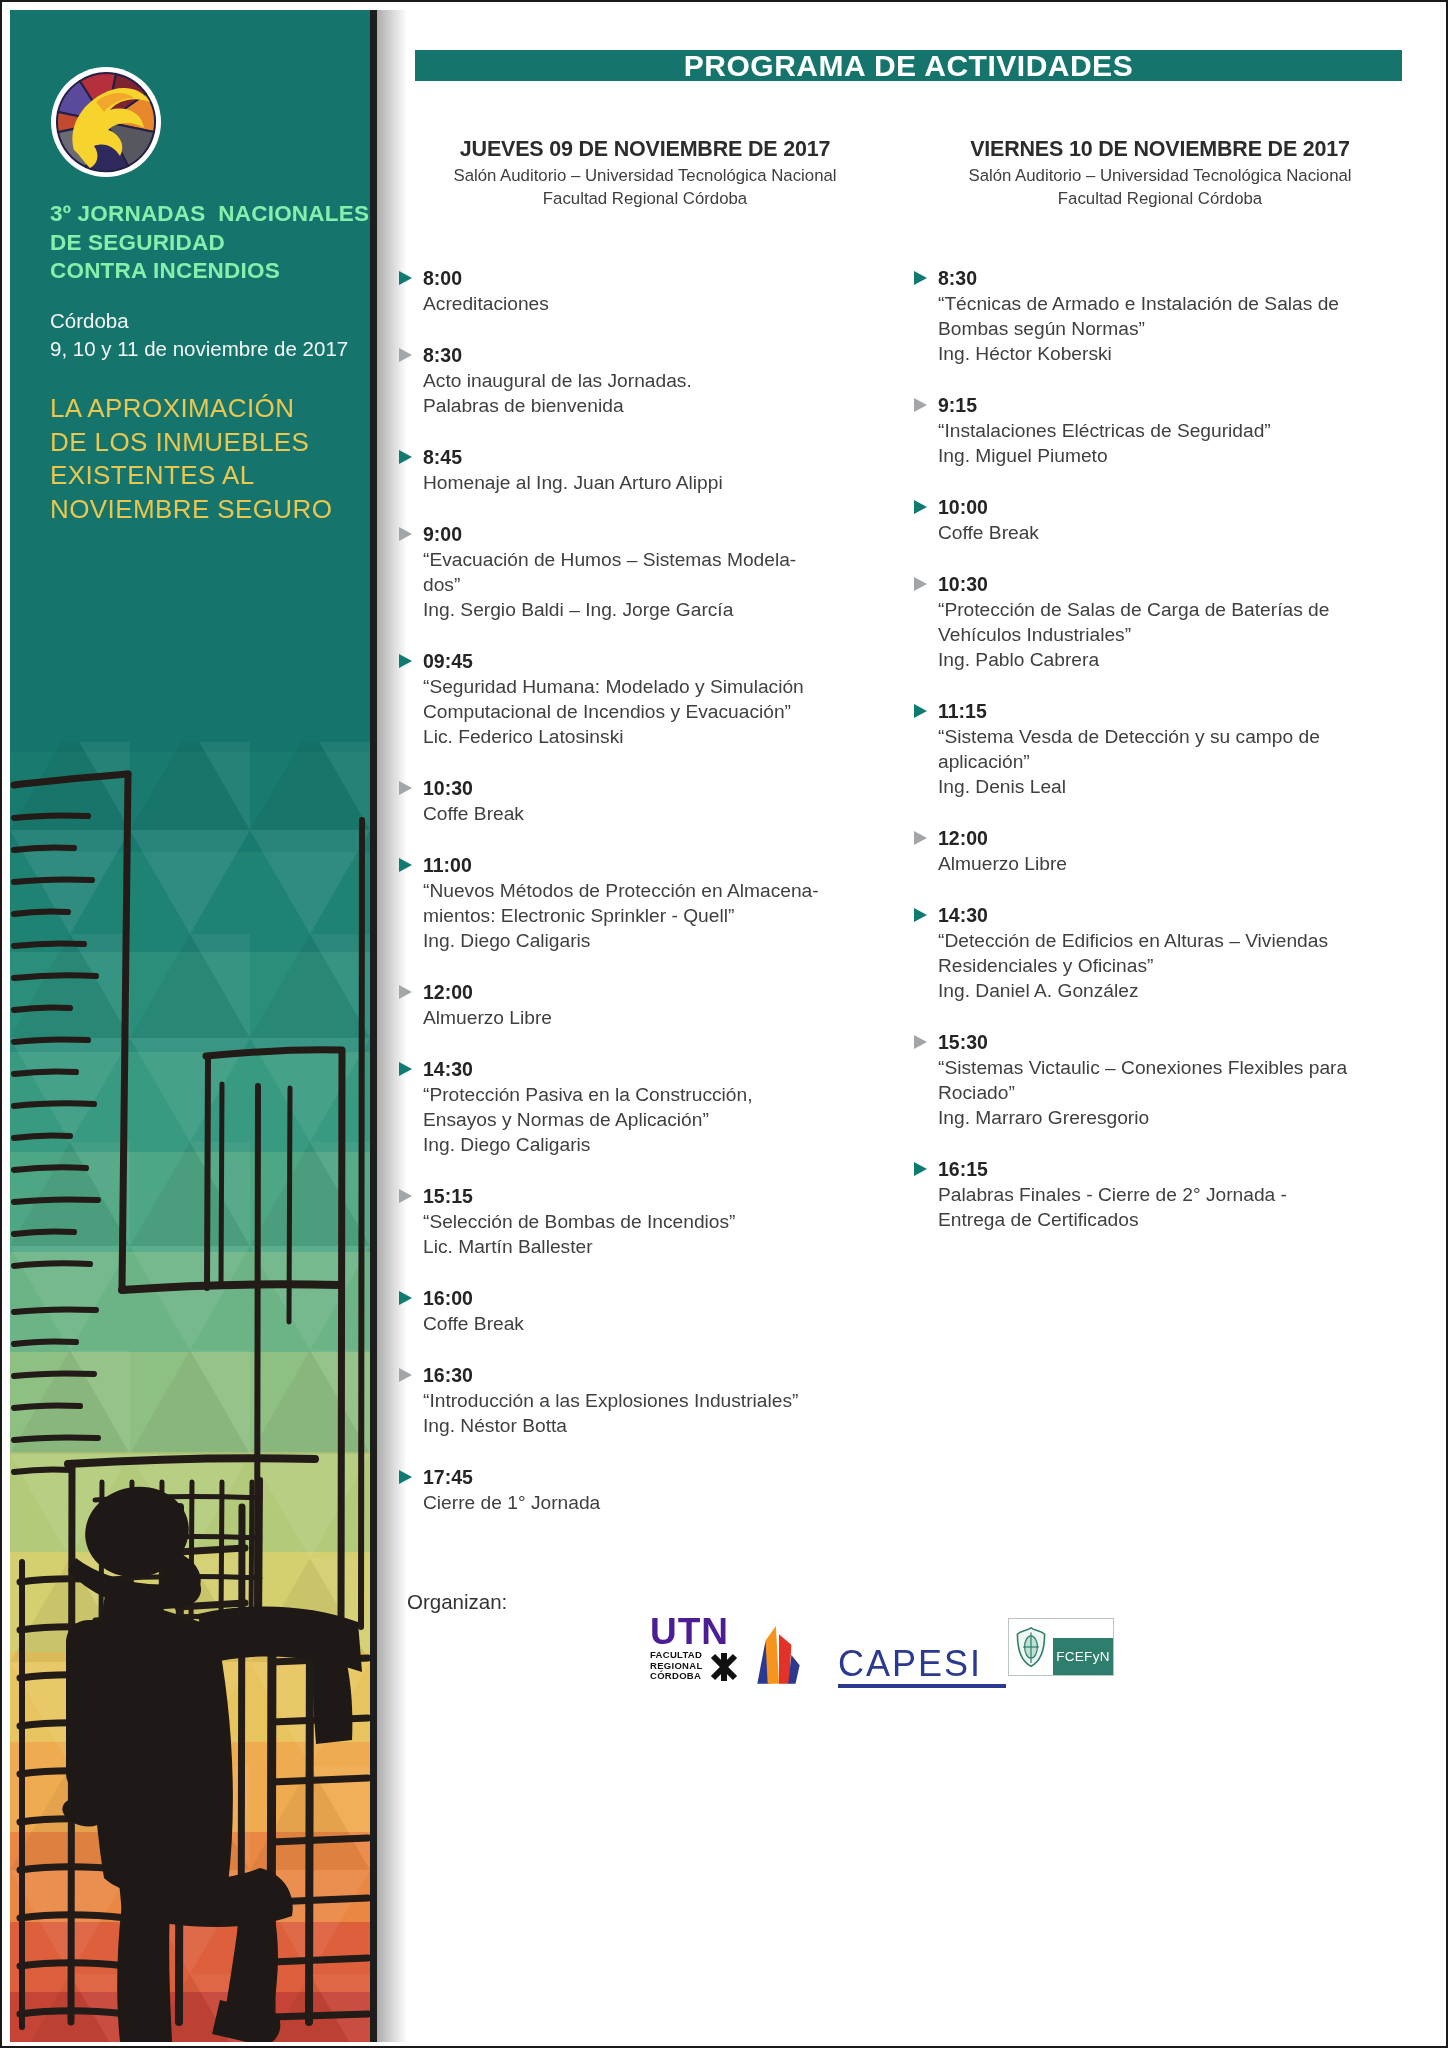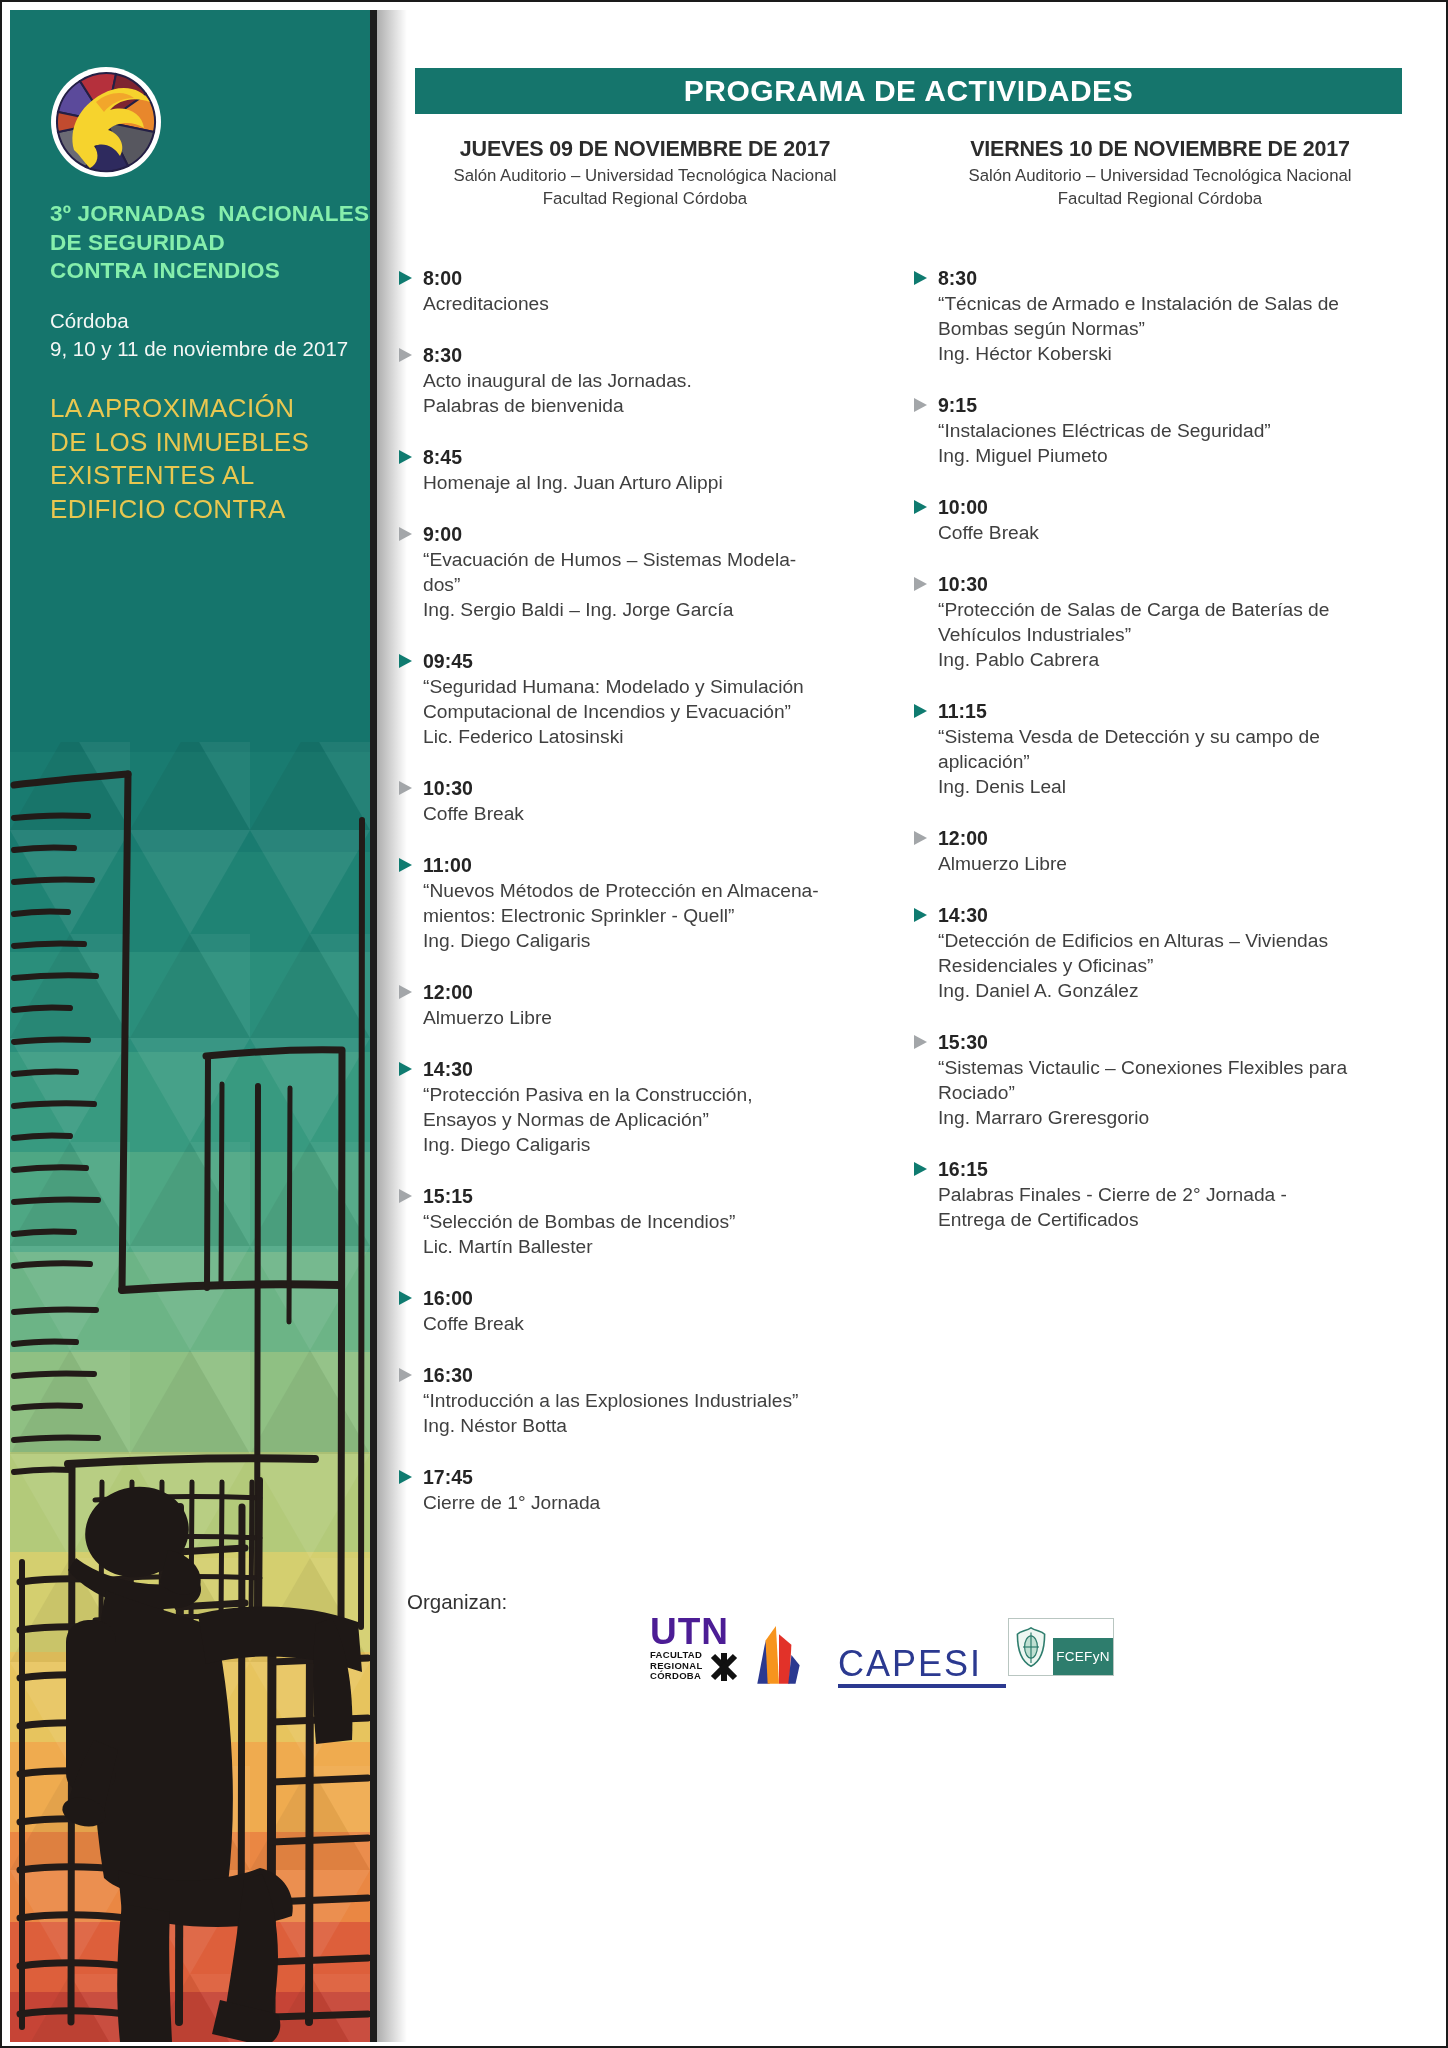--- a/index.html
+++ b/index.html
@@ -16,21 +16,21 @@
   .side-title-line{white-space:pre;}
   .side-loc{position:absolute;left:40px;top:297px;font-size:20.5px;line-height:27.5px;color:#f4f7f5;}
   .side-theme{position:absolute;left:40px;top:382px;font-size:26px;line-height:33.5px;color:#e9c750;letter-spacing:.4px;}
   .illustration{position:absolute;left:0;bottom:0;width:360px;height:1420px;}
   .illustration svg{display:block;width:360px;height:1420px;}
   
   .divider-line{position:absolute;left:368px;top:8px;width:7px;height:2032px;background:#1d1d1d;}
   .divider-shadow{position:absolute;left:375px;top:8px;width:30px;height:2032px;
     background:linear-gradient(to right,rgba(0,0,0,.32),rgba(0,0,0,0));}
   
-  .title-bar{position:absolute;left:413px;top:66px;width:987px;height:46px;background:#15756c;
+  .title-bar{position:absolute;left:413px;top:48px;width:987px;height:31px;background:#15756c;
     display:flex;align-items:center;justify-content:center;}
   .title-bar span{color:#ffffff;font-weight:bold;font-size:30px;letter-spacing:.5px;}
   
   .day-col{position:absolute;top:132px;width:492px;}
   .day-col.jueves{left:397px;}
   .day-col.viernes{left:912px;}
   .day-title{margin:0;text-align:center;font-size:21.5px;font-weight:bold;color:#2c2c2c;letter-spacing:-.2px;line-height:30px;}
   .venue{text-align:center;font-size:16.8px;line-height:23px;color:#3e3e3e;}
   .items{margin-top:56px;}
   .item{position:relative;padding-left:24px;margin-bottom:27px;}
@@ -98,21 +98,21 @@
     </div>
 
     <div class="side-theme">
 
         <div class="theme-line">LA APROXIMACIÓN</div>
 
         <div class="theme-line">DE LOS INMUEBLES</div>
 
         <div class="theme-line">EXISTENTES AL</div>
 
-        <div class="theme-line">EDIFICIO CONTRA</div>
+        <div class="theme-line">NOVIEMBRE SEGURO</div>
 
     </div>
 
     <div class="illustration">
       <svg viewBox="0 0 360 1420" preserveAspectRatio="none">
         <defs>
           <pattern id="tri" width="120" height="208" patternUnits="userSpaceOnUse">
             <polygon points="0,0 60,104 120,0" fill="rgba(255,255,255,0.07)"></polygon>
             <polygon points="60,104 0,208 120,208" fill="rgba(0,0,0,0.05)"></polygon>
             <polygon points="60,104 120,208 120,104" fill="rgba(255,255,255,0.05)"></polygon>

